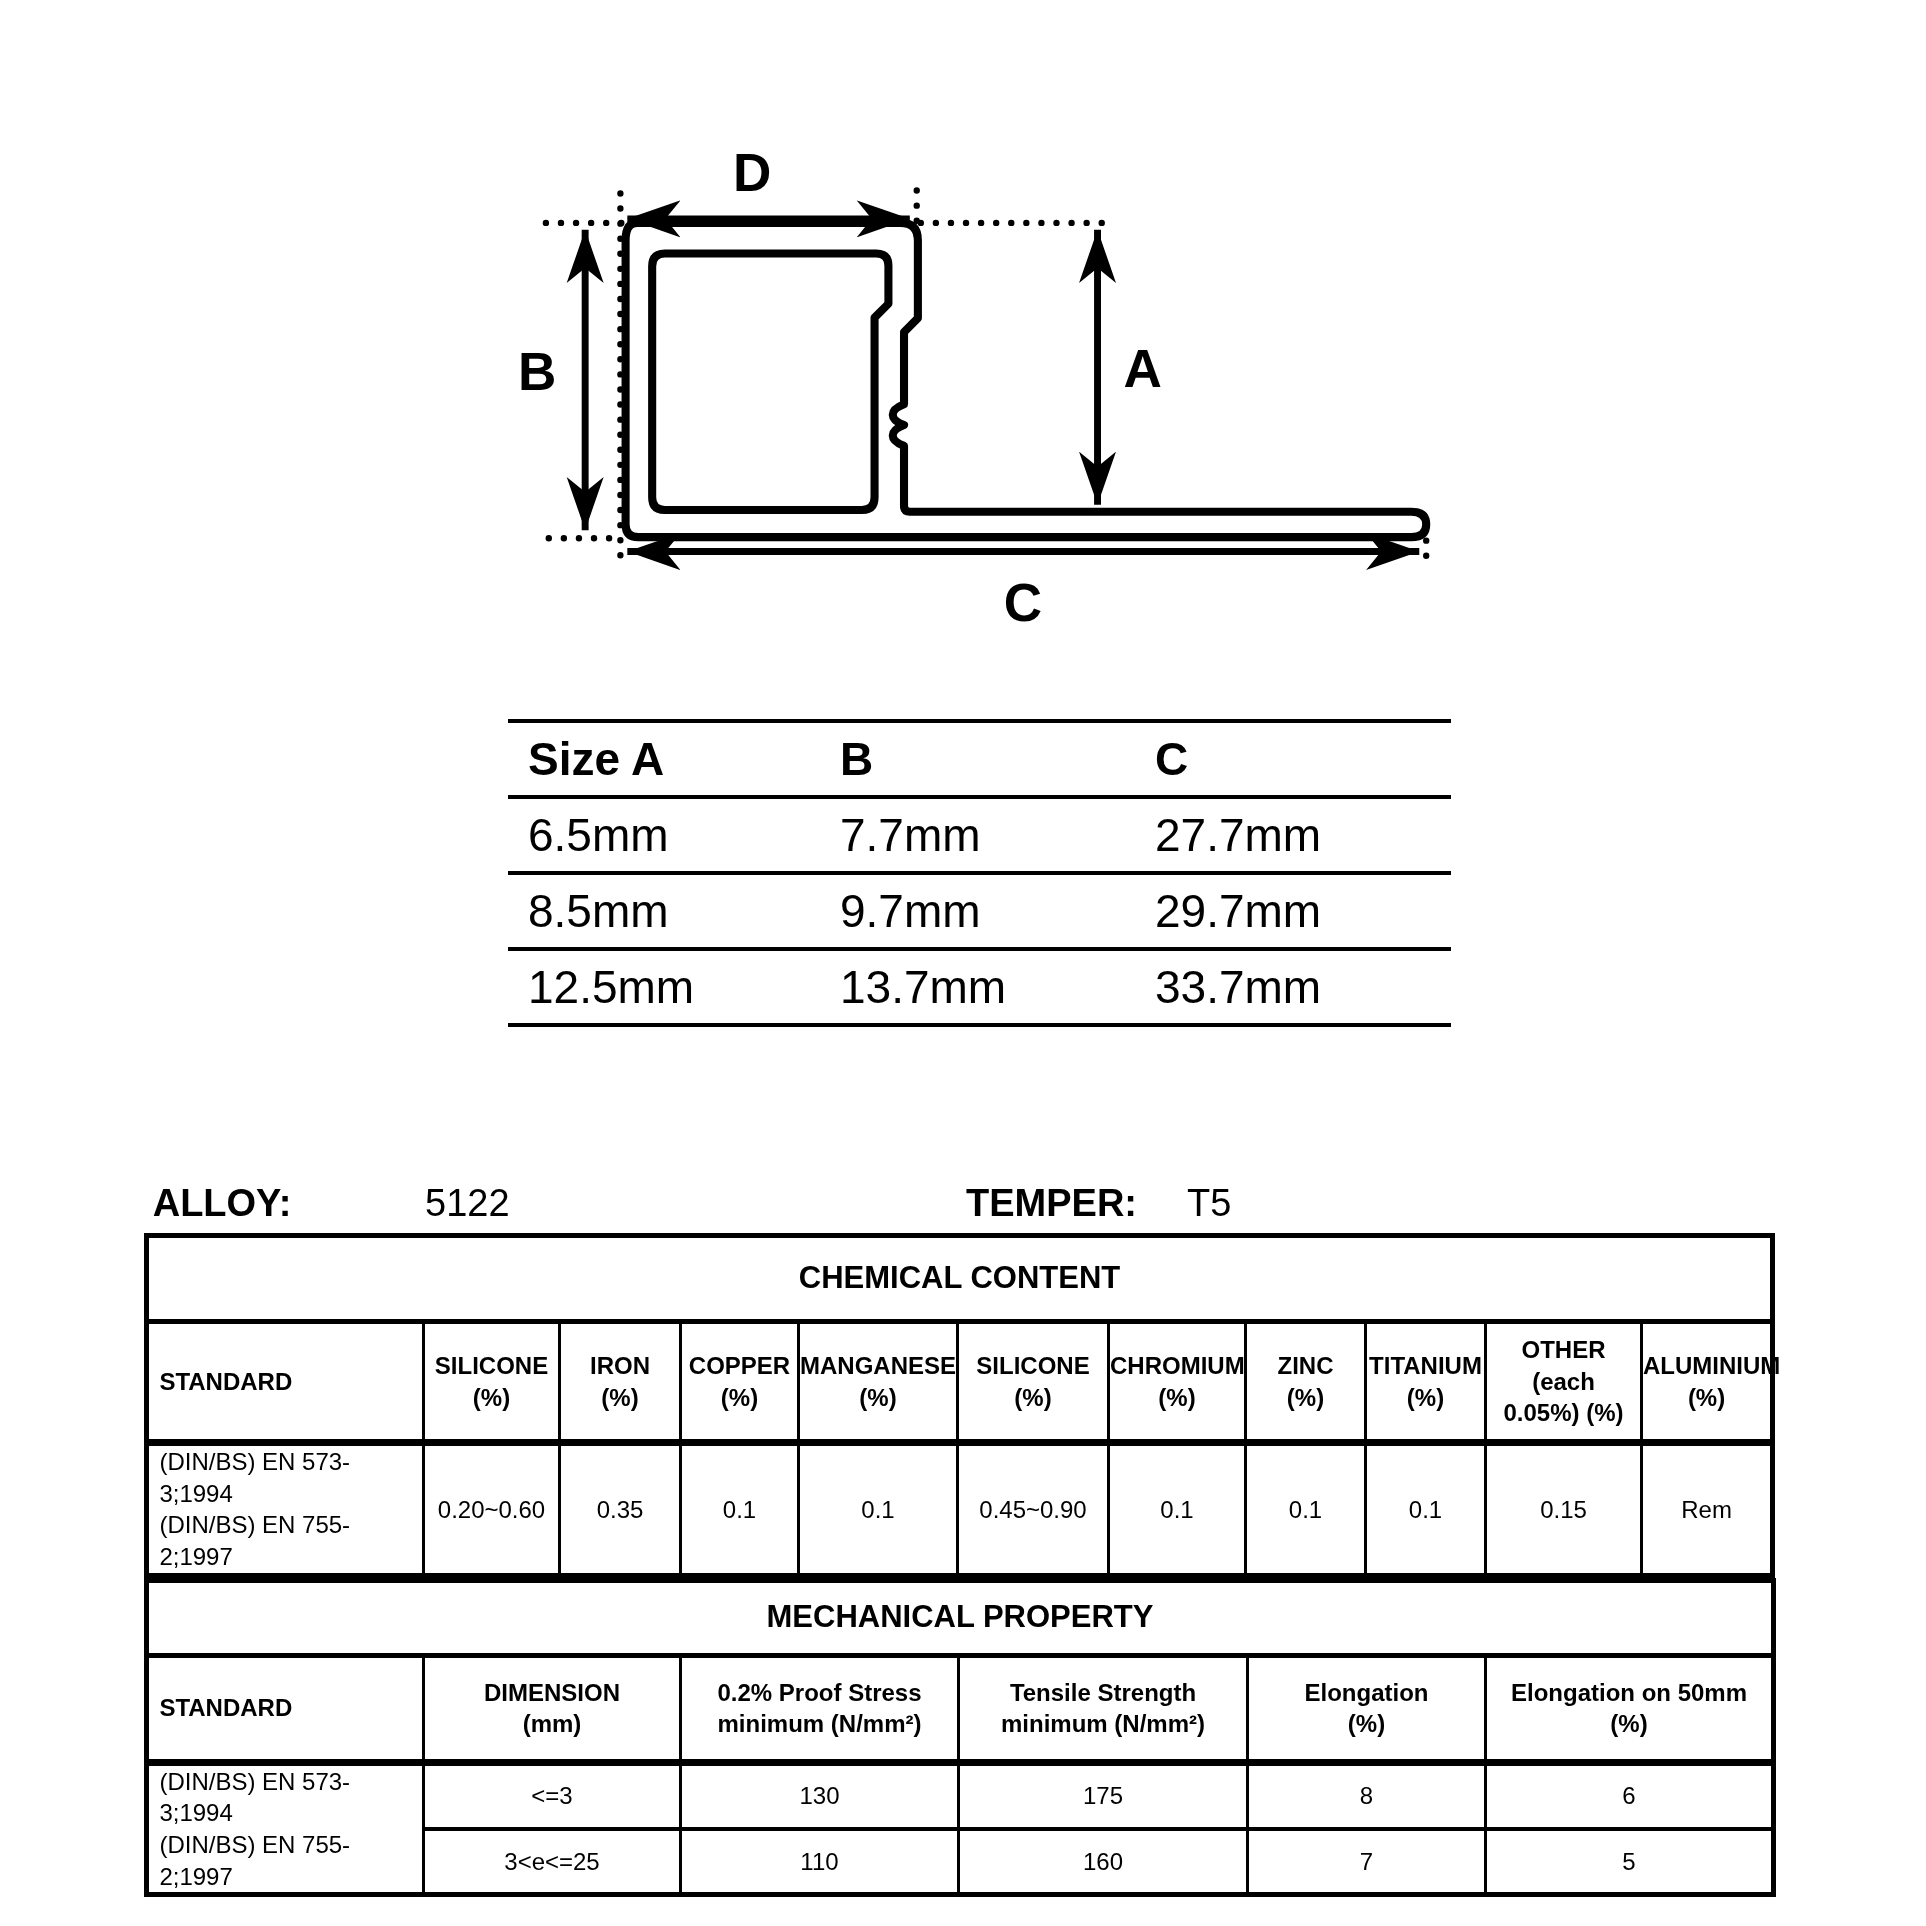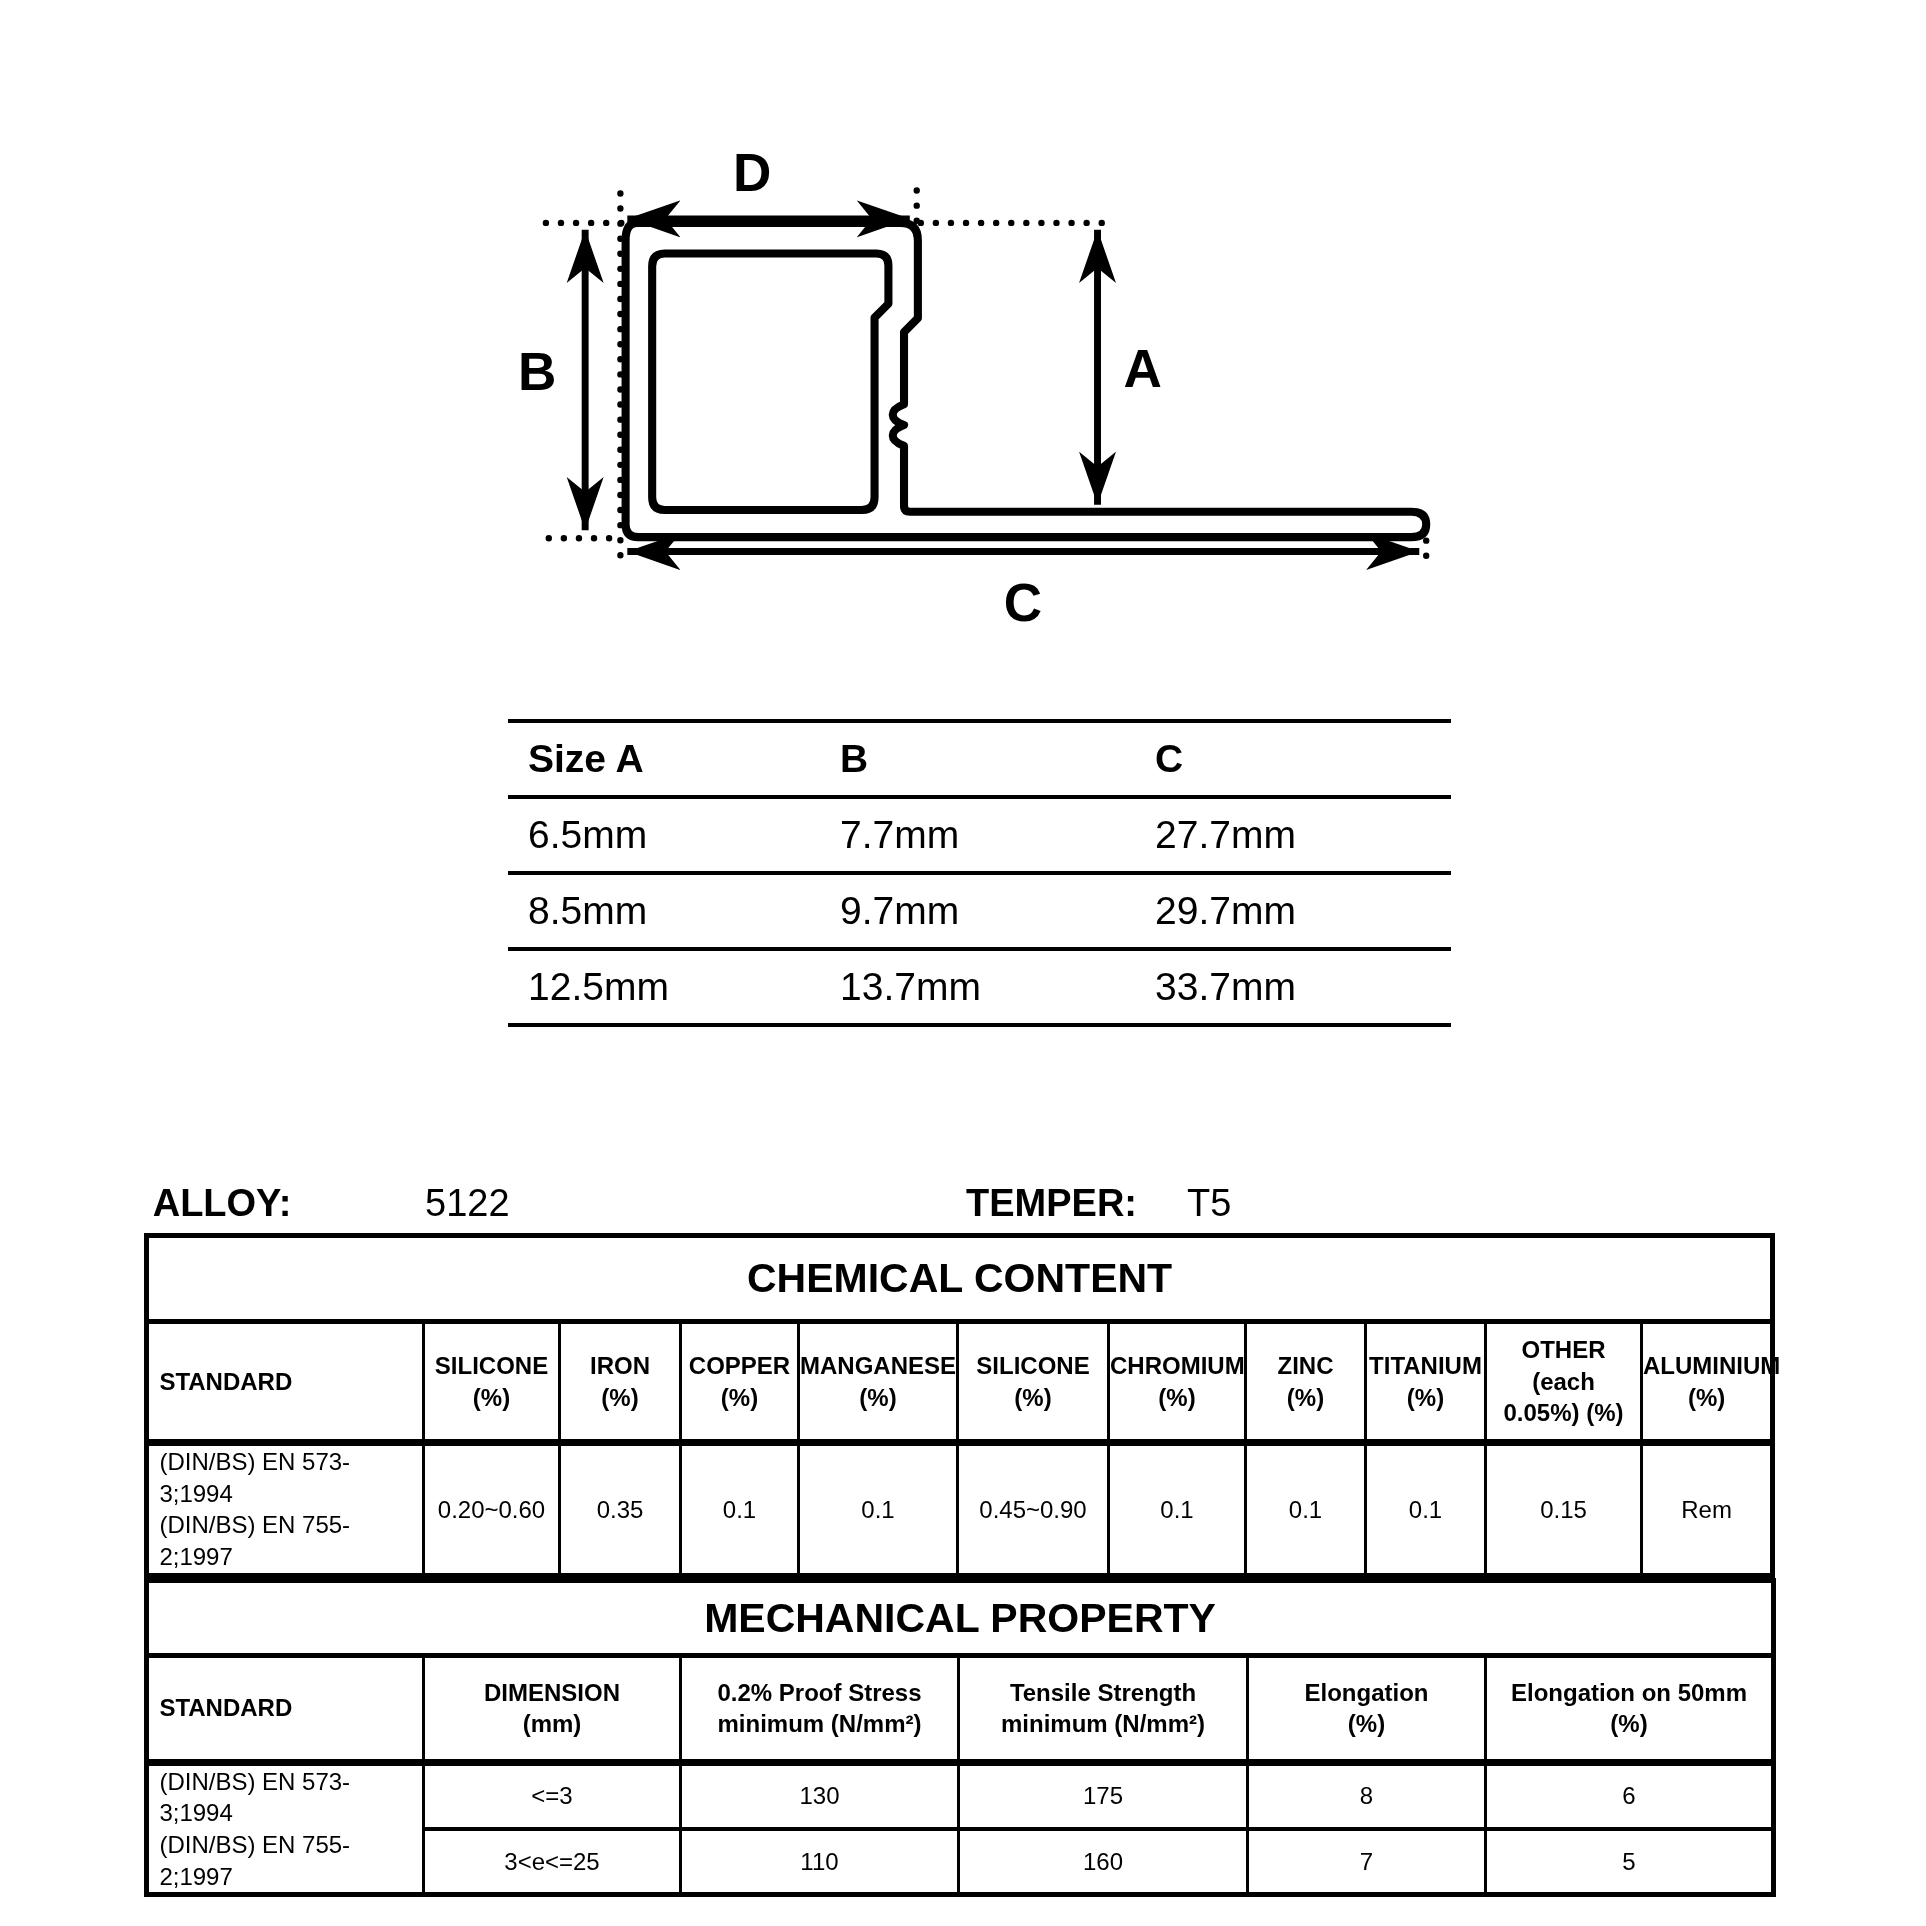--- a/index.html
+++ b/index.html
@@ -12,30 +12,30 @@
   
   .dim{stroke:#000;stroke-width:12;}
   .dot{stroke:#000;stroke-width:11;stroke-dasharray:0.1 26;stroke-linecap:round;fill:none;}
   .profile{stroke:#000;stroke-width:14;fill:none;stroke-linejoin:round;}
   .lbl{font:bold 92px "Liberation Sans", sans-serif;fill:#000;}
 
   
   table{border-collapse:collapse;table-layout:fixed;}
   .size-table{width:943px;border-top:4.6px solid #000;}
   .size-table tr{border-bottom:4.6px solid #000;height:76px;}
-  .size-table td{font-size:39px;vertical-align:middle;padding:0;}
+  .size-table td{font-size:46px;vertical-align:middle;padding:0;}
   .size-table tr.hdr td{font-weight:bold;}
   .size-table td.c1{padding-left:20px;}
 
   
   .spec{width:1626px;border:5.2px solid #000;}
   .spec td{border:3.5px solid #000;vertical-align:middle;text-align:center;
            font-size:24px;line-height:1.32;padding:0;}
   .spec tr.title td{border-left:none;border-right:none;border-bottom:5.8px solid #000;
-           font-weight:bold;font-size:41px;}
+           font-weight:bold;font-size:31px;}
   .spec tr.hdr td{border-bottom:7.5px solid #000;font-weight:bold;}
   .spec td.std{text-align:left;padding-left:10.4px;}
   .chem tr.title{height:86px;}
   .chem tr.hdr{height:121px;}
   .chem tr.data{height:90px;}
   .mech tr.title{height:75px;}
   .mech tr.hdr{height:107px;}
   .mech tr.data{height:61px;}
   .mech tr.data td{border-top:4.6px solid #000;}
 

